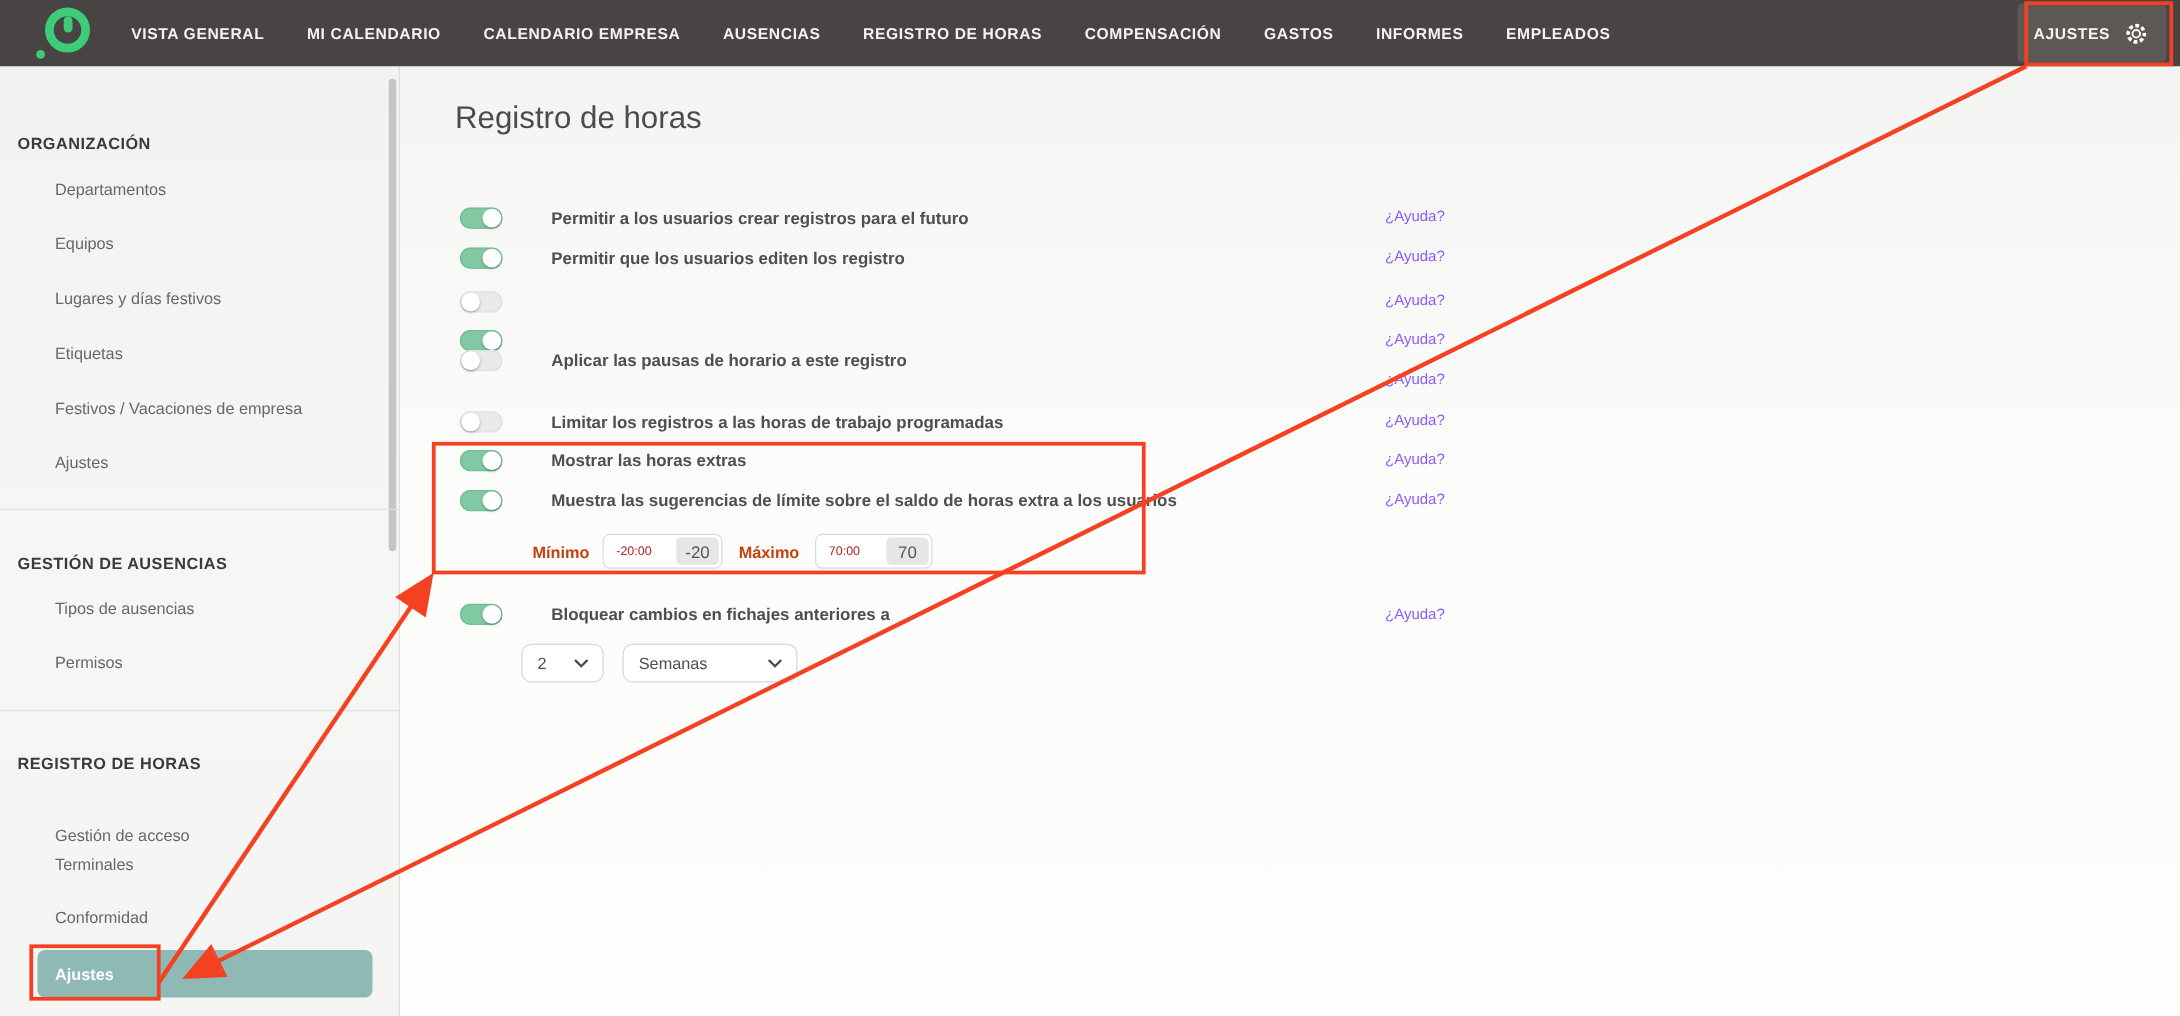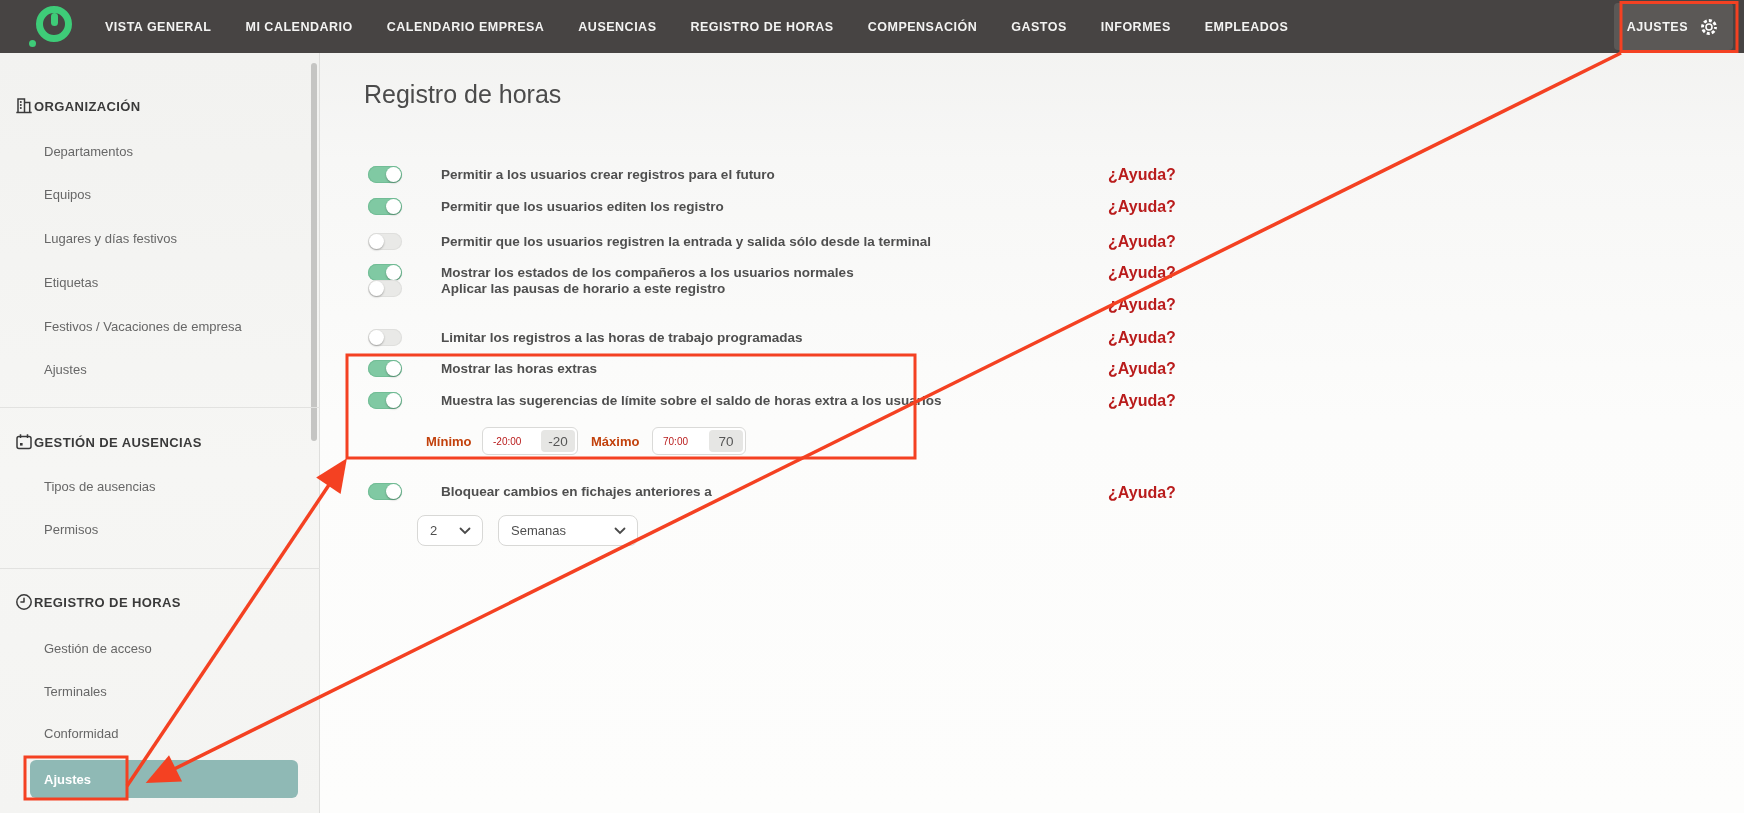--- a/index.html
+++ b/index.html
@@ -26,38 +26,38 @@
     background:#5b5856;display:flex;align-items:center;gap:10px;cursor:pointer;
     color:#f5f5f4;font-size:12.5px;font-weight:700;letter-spacing:.5px;
   }
   
   .sidebar{
     left:0;top:53px;width:320px;height:760px;
     background:linear-gradient(180deg,#f2f2f0,#f6f6f4 55%,#f4f4f2);
     border-right:1px solid #dededc;box-sizing:border-box;z-index:2;
   }
   .sb-scroll{position:absolute;left:311px;top:10px;width:6px;height:378px;border-radius:3px;background:#c5c5c3;}
-  .sb-header{position:absolute;left:14px;display:flex;align-items:center;height:22px;}
+  .sb-header{position:absolute;left:14px;display:flex;align-items:center;gap:12px;height:22px;flex-direction:column;}
   .sb-header .ttl{font-size:13px;font-weight:700;color:#3a3a3a;letter-spacing:.4px;white-space:nowrap;}
   .sb-item{position:absolute;left:44px;font-size:13px;color:#676767;white-space:nowrap;cursor:pointer;}
   .sb-div{position:absolute;left:0;width:320px;height:1px;background:#e2e2e0;}
   .sb-active{
     position:absolute;left:30px;top:707px;width:268px;height:38px;border-radius:6px;
     background:#8fb9b5;display:flex;align-items:center;cursor:pointer;
   }
   .sb-active span{margin-left:14px;color:#ffffff;font-size:13px;font-weight:700;}
   
   .page-title{left:364px;top:80px;font-size:25px;font-weight:500;color:#4b4b4b;}
   .trow{position:absolute;left:368px;height:28px;display:flex;align-items:center;gap:15px;}
   .toggle{width:34px;height:17px;border-radius:9px;background:#e9e9e7;box-shadow:inset 0 0 0 1px #dfdfdd;position:relative;flex:0 0 auto;cursor:pointer;}
   .toggle .knob{position:absolute;top:1px;left:1px;width:15px;height:15px;border-radius:50%;background:#fff;box-shadow:0 1px 2px rgba(0,0,0,.3);}
   .toggle.on{background:#80c9a3;box-shadow:inset 0 0 0 1px #72bd96;}
   .toggle.on .knob{left:auto;right:1px;}
   .tlabel{font-size:13.5px;font-weight:600;color:#4f4f4f;white-space:nowrap;margin-left:24px;}
-  .help{position:absolute;left:1108px;font-size:16px;font-weight:700;color:#b91c1c;text-decoration:none;cursor:pointer;}
+  .help{position:absolute;left:1108px;font-size:12px;font-weight:400;color:#8b5cf6;text-decoration:none;cursor:pointer;}
   .mm-label{position:absolute;font-size:13px;font-weight:700;color:#c2410c;}
   .mm-input{
     position:absolute;top:427px;height:28px;background:#fff;border:1px solid #dadad8;border-radius:6px;
     box-sizing:border-box;display:flex;align-items:stretch;overflow:hidden;cursor:text;
   }
   .mm-val{flex:1;display:flex;align-items:center;padding-left:10px;font-size:10px;color:#b91c1c;text-align:center;}
   .mm-chip{margin:2px;width:34px;border-radius:4px;background:#e6e6e4;display:flex;align-items:center;justify-content:center;font-size:13.5px;color:#565656;}
   .dd{
     position:absolute;top:515px;height:31px;background:#fff;border:1px solid #d8d8d6;border-radius:8px;
     box-sizing:border-box;display:flex;align-items:center;justify-content:space-between;
@@ -126,21 +126,21 @@
 
   <div class="sb-div" style="top:515px;"></div>
 
   <div class="sb-header" style="top:538px;">
     <svg class="icon" viewBox="0 0 20 20" width="20" height="20" fill="none" stroke="#3a3a3a" stroke-width="1.5">
       <circle cx="10" cy="10" r="7.2"></circle>
       <path d="M10 6.2 V10 H6.9" stroke-linecap="round" stroke-linejoin="round"></path>
     </svg>
     <span class="ttl">REGISTRO DE HORAS</span>
   </div>
-  <div class="sb-item" style="top:588px;">Gestión de acceso</div>
+  <div class="sb-item" style="top:608px;">Gestión de acceso</div>
   <div class="sb-item" style="top:631px;">Terminales</div>
   <div class="sb-item" style="top:673px;">Conformidad</div>
 
   <div class="sb-active">
     <span>Ajustes</span>
   </div>
 </div>
 
 <div class="abs page-title">Registro de horas</div>
 
@@ -153,27 +153,25 @@
 <div class="trow" style="top:192px;">
   <div class="toggle on">
       <div class="knob"></div>
     </div>
   <span class="tlabel">Permitir que los usuarios editen los registro</span>
 </div>
 <div class="trow" style="top:227px;">
   <div class="toggle">
       <div class="knob"></div>
     </div>
-  <span class="tlabel">Permitir que los usuarios registren la entrada y salida sólo desde la terminal</span>
 </div>
 <div class="trow" style="top:258px;">
   <div class="toggle on">
       <div class="knob"></div>
     </div>
-  <span class="tlabel">Mostrar los estados de los compañeros a los usuarios normales</span>
 </div>
 <div class="trow" style="top:274px;justify-content:flex-end;">
   <div class="toggle">
       <div class="knob"></div>
     </div>
   <span class="tlabel">Aplicar las pausas de horario a este registro</span>
 </div>
 <div class="trow" style="top:323px;">
   <div class="toggle">
       <div class="knob"></div>

